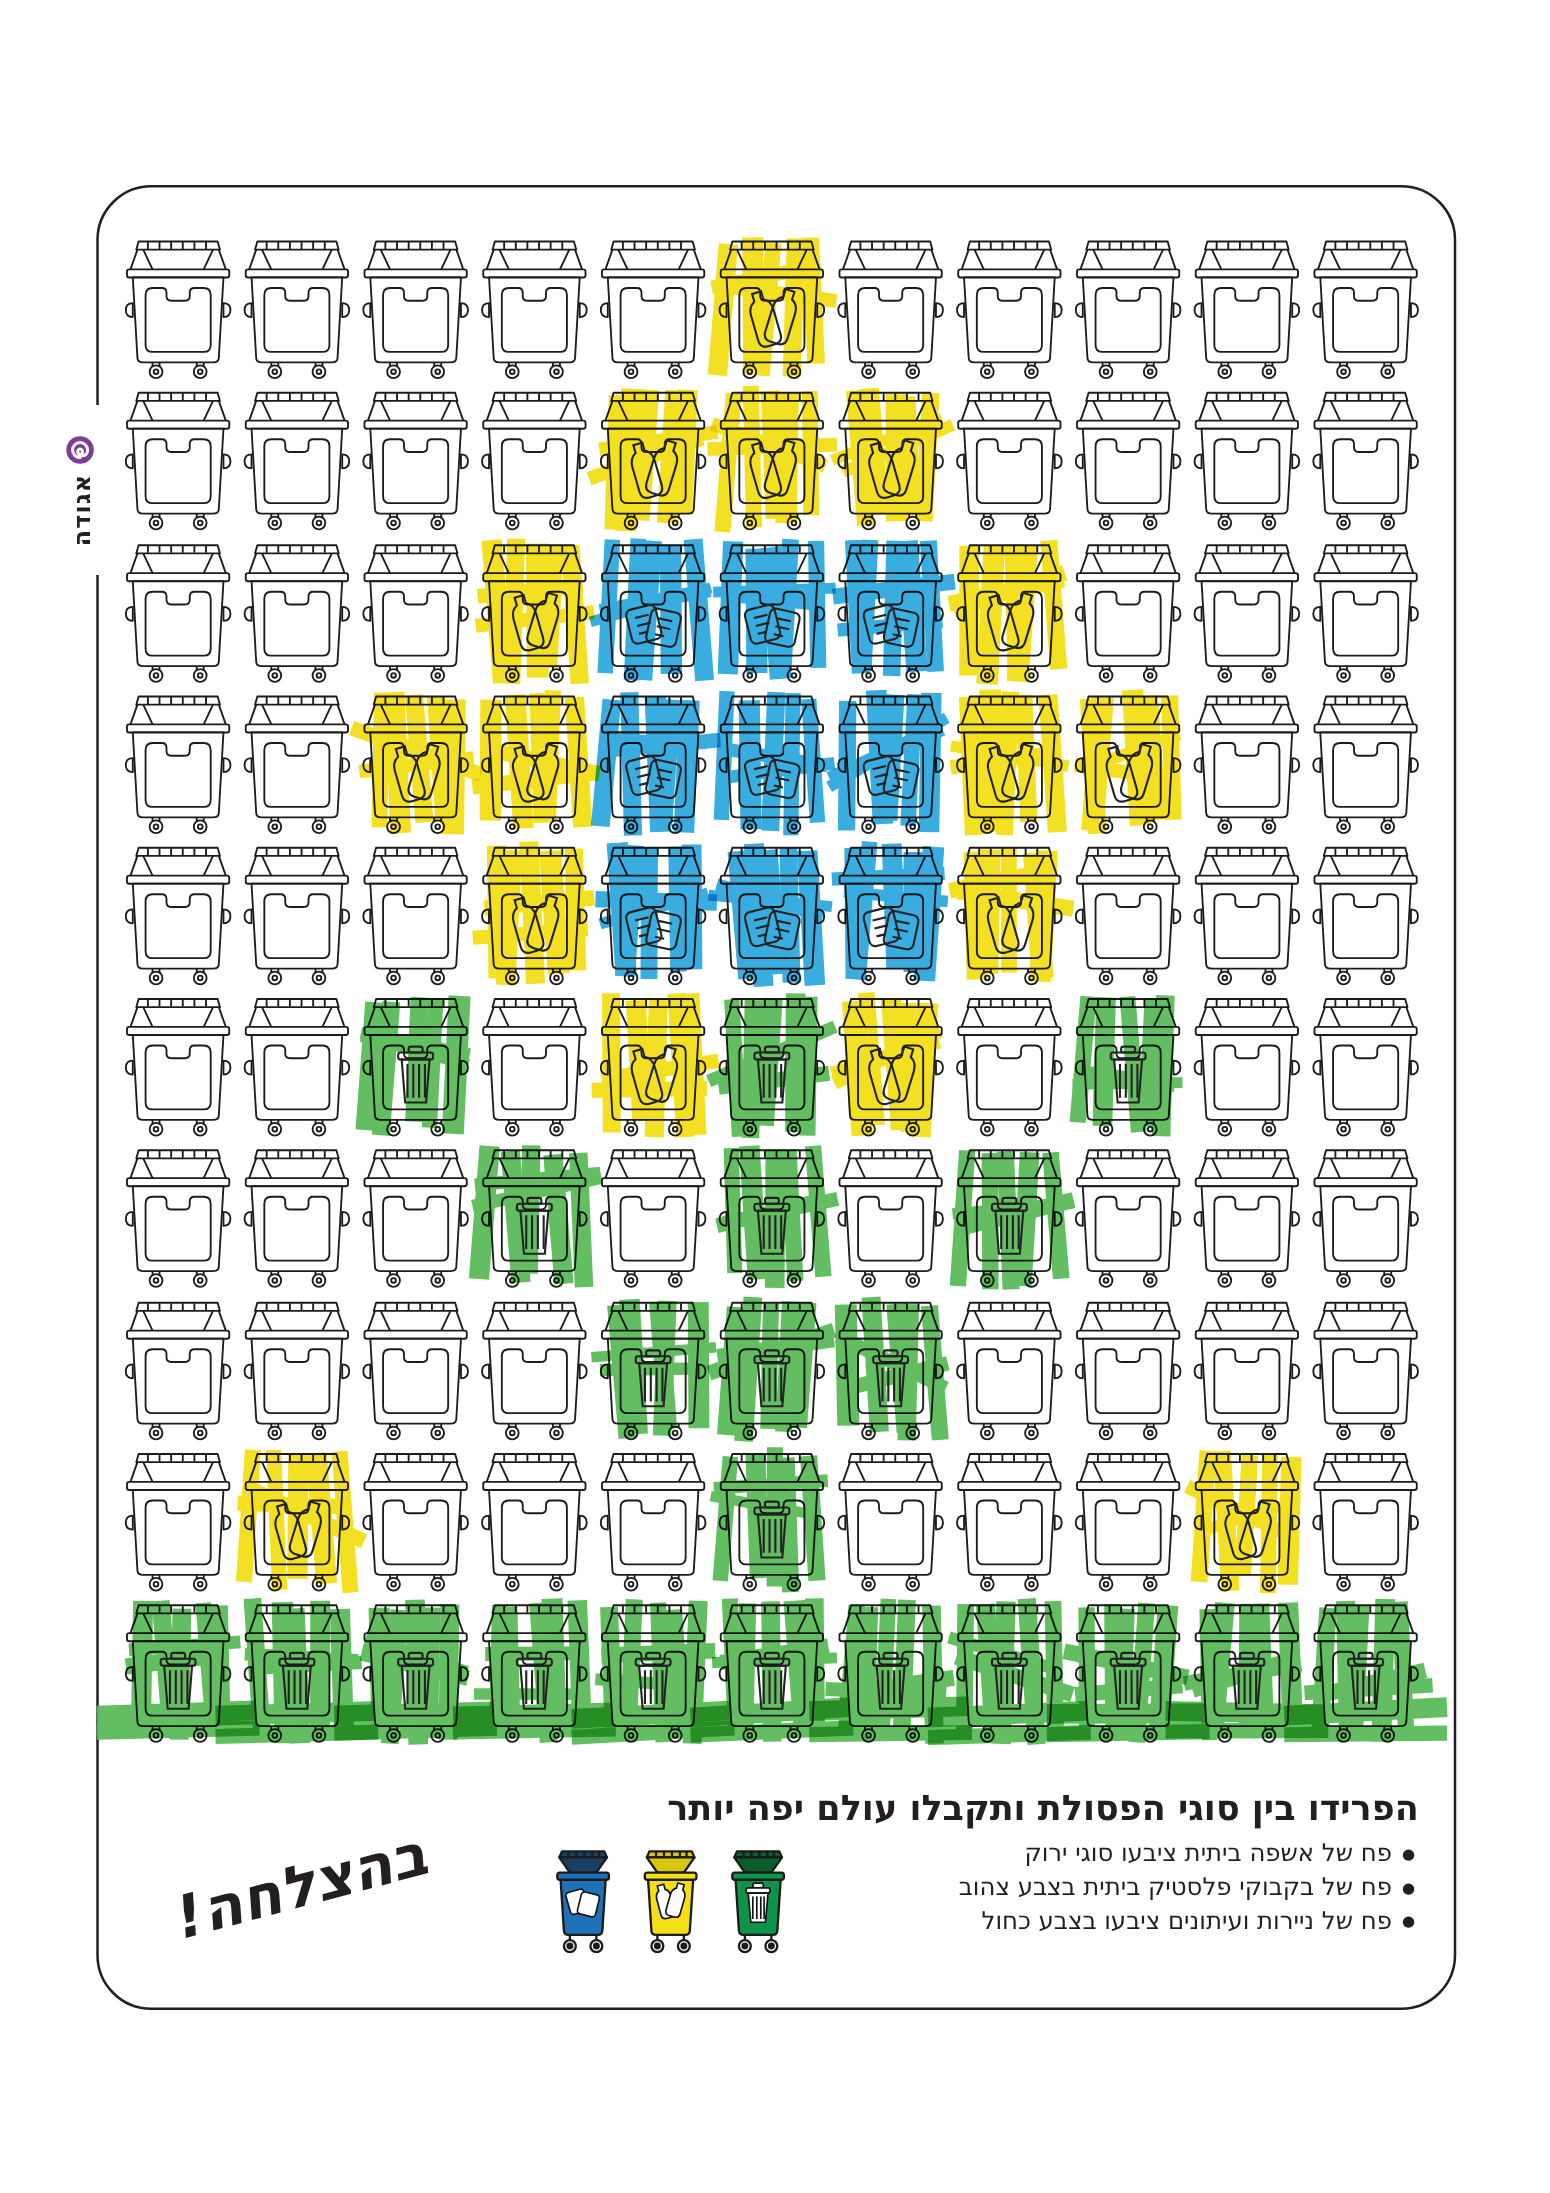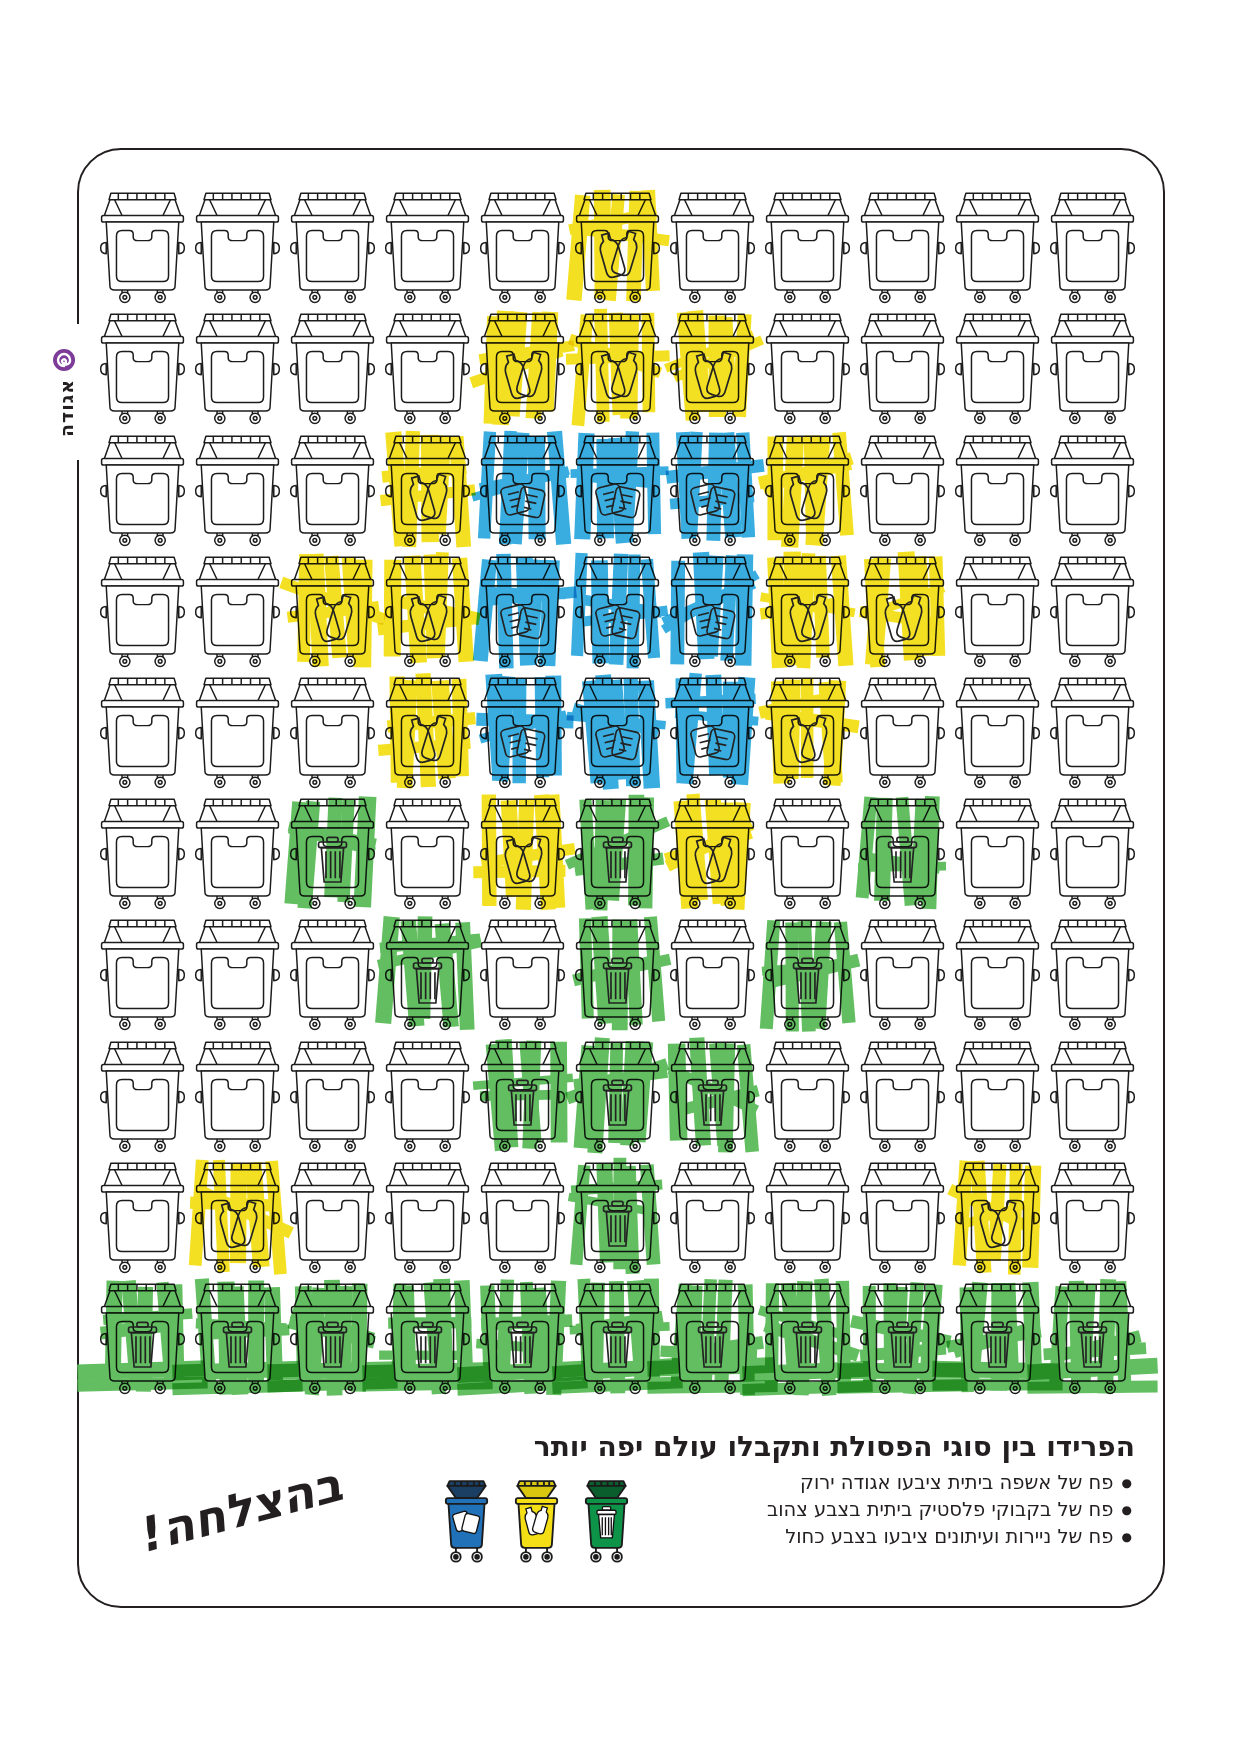--- a/index.html
+++ b/index.html
@@ -2810,21 +2810,21 @@
           </g>
         </svg>
       </div>
     </div>
 
   <div class="title" dir="rtl">הפרידו בין סוגי הפסולת ותקבלו עולם יפה יותר</div>
 
   <div class="bullets">
     <div class="bullet-line">
       <span class="dot">●</span>
-      <span>פח של אשפה ביתית ציבעו אגודה ירוק</span>
+      <span>פח של אשפה ביתית ציבעו סוגי ירוק</span>
     </div>
     <div class="bullet-line">
       <span class="dot">●</span>
       <span>פח של בקבוקי פלסטיק ביתית בצבע צהוב</span>
     </div>
     <div class="bullet-line">
       <span class="dot">●</span>
       <span>פח של ניירות ועיתונים ציבעו בצבע כחול</span>
     </div>
   </div>

